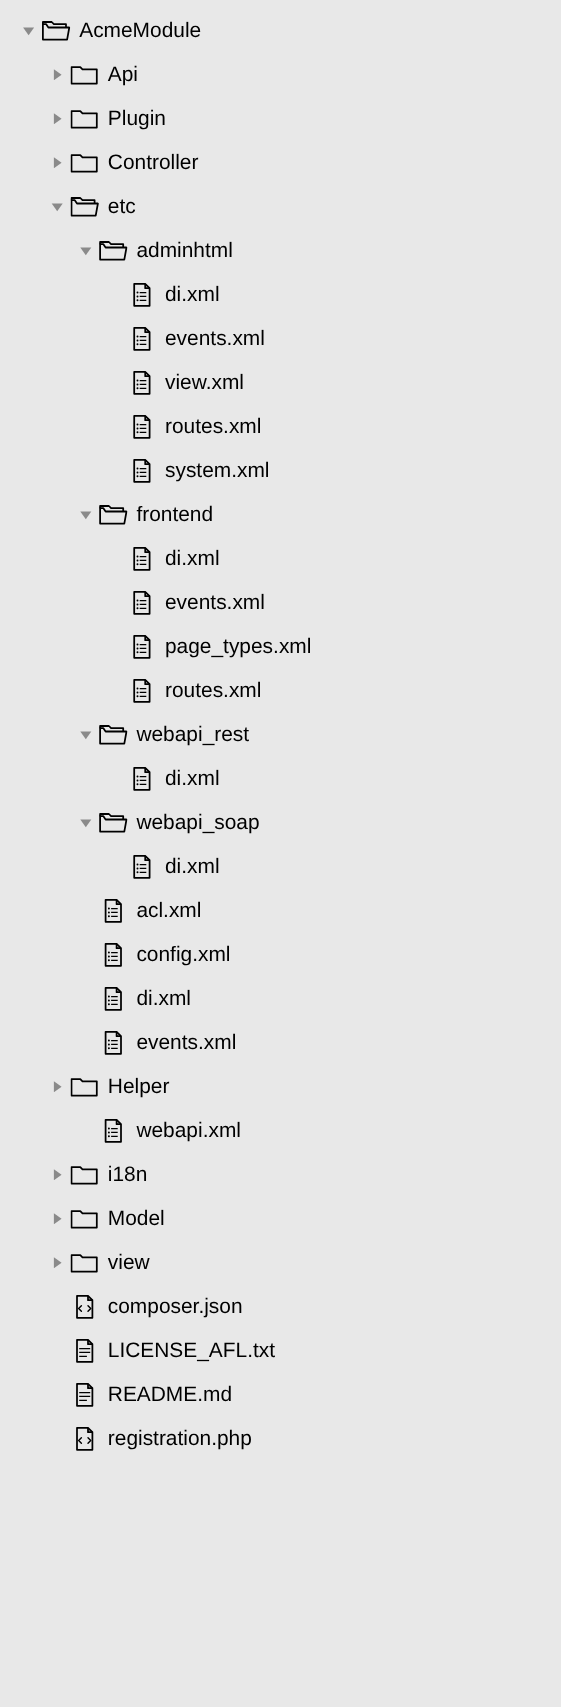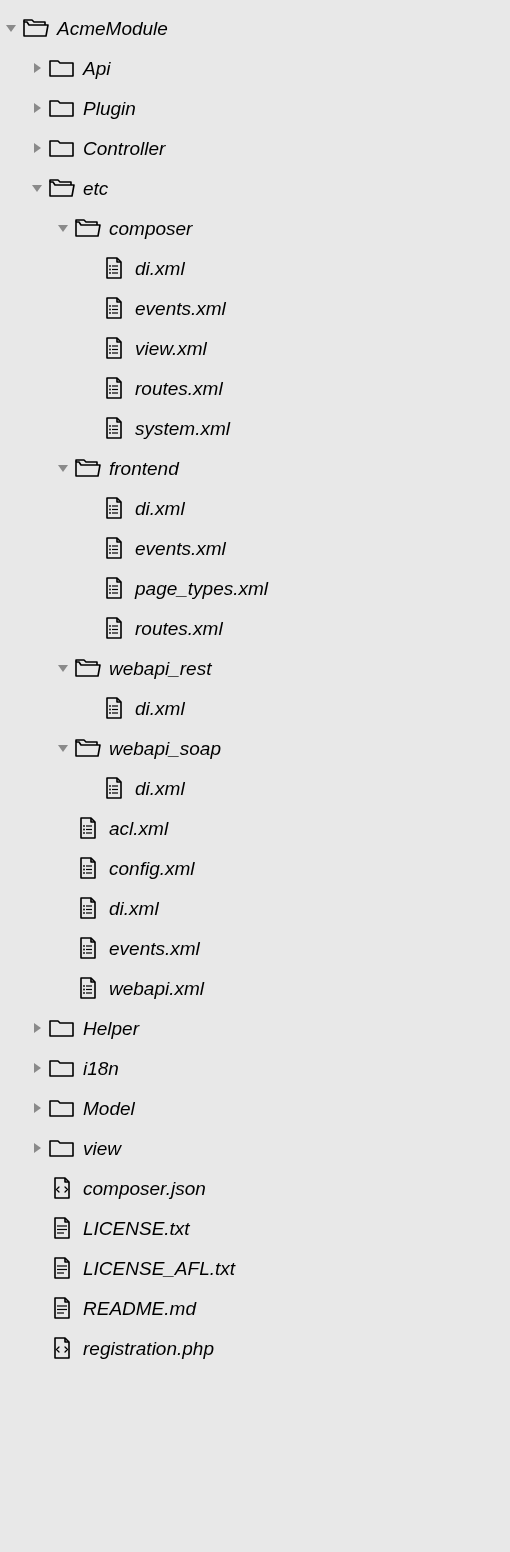--- a/index.html
+++ b/index.html
@@ -9,24 +9,23 @@
     background: #e8e8e8;
     font-family: "Lucida Grande", "Helvetica Neue", Arial, sans-serif;
     font-size: 19px;
     color: #000;
     width: 510px;
   }
   .tree-row {
     display: flex;
     align-items: center;
     height: 40px;
-    padding-left: 1px;
+    padding-left: 16px;
     white-space: nowrap;
     cursor: default;
-    font-style: italic;
   }
   .indent {
     display: inline-block;
     width: 26px;
     flex-shrink: 0;
   }
   .arrow {
     width: 20px;
     height: 20px;
     flex-shrink: 0;
@@ -136,21 +135,21 @@
         <svg width="14" height="14" viewBox="0 0 14 14">
           <polygon points="2,4 12,4 7,11" fill="#8a8a8a"></polygon>
         </svg>
       </span>
       <span class="icon">
         <svg width="26" height="20" viewBox="0 0 26 20">
           <path d="M1 4 L1 18 L23 18 L25 7 L6 7 L4 4 Z" fill="none" stroke="#000" stroke-width="1.6" stroke-linejoin="round"></path>
           <path d="M1 4 L1 2 L9 2 L11 4 L22 4 L22 7" fill="none" stroke="#000" stroke-width="1.6" stroke-linejoin="round"></path>
         </svg>
       </span>
-      <span class="label">composer</span>
+      <span class="label">adminhtml</span>
     </div>
     <div class="tree-row">
       <span class="indent"></span>
       <span class="indent"></span>
       <span class="indent"></span>
       <span class="no-arrow"></span>
       <span class="icon">
         <svg width="20" height="24" viewBox="0 0 20 24">
           <path d="M3 2 L13 2 L17 6 L17 22 L3 22 Z" fill="none" stroke="#000" stroke-width="1.6" stroke-linejoin="round"></path>
           <path d="M13 2 L13 6 L17 6" fill="none" stroke="#000" stroke-width="1.6" stroke-linejoin="round"></path>
@@ -469,49 +468,49 @@
           <circle cx="6" cy="13.5" r="0.9" fill="#000"></circle>
           <line x1="8" y1="13.5" x2="14" y2="13.5" stroke="#000" stroke-width="1.2"></line>
           <circle cx="6" cy="17" r="0.9" fill="#000"></circle>
           <line x1="8" y1="17" x2="14" y2="17" stroke="#000" stroke-width="1.2"></line>
         </svg>
       </span>
       <span class="label">events.xml</span>
     </div>
     <div class="tree-row">
       <span class="indent"></span>
+      <span class="arrow">
+        <svg width="14" height="14" viewBox="0 0 14 14">
+          <polygon points="4,2 11,7 4,12" fill="#8a8a8a"></polygon>
+        </svg>
+      </span>
+      <span class="icon">
+        <svg width="26" height="20" viewBox="0 0 26 20">
+          <path d="M1 3 L9 3 L11 5 L24 5 L24 18 L1 18 Z" fill="none" stroke="#000" stroke-width="1.6" stroke-linejoin="round"></path>
+        </svg>
+      </span>
+      <span class="label">Helper</span>
+    </div>
+    <div class="tree-row">
+      <span class="indent"></span>
       <span class="indent"></span>
       <span class="no-arrow"></span>
       <span class="icon">
         <svg width="20" height="24" viewBox="0 0 20 24">
           <path d="M3 2 L13 2 L17 6 L17 22 L3 22 Z" fill="none" stroke="#000" stroke-width="1.6" stroke-linejoin="round"></path>
           <path d="M13 2 L13 6 L17 6" fill="none" stroke="#000" stroke-width="1.6" stroke-linejoin="round"></path>
           <circle cx="6" cy="10" r="0.9" fill="#000"></circle>
           <line x1="8" y1="10" x2="14" y2="10" stroke="#000" stroke-width="1.2"></line>
           <circle cx="6" cy="13.5" r="0.9" fill="#000"></circle>
           <line x1="8" y1="13.5" x2="14" y2="13.5" stroke="#000" stroke-width="1.2"></line>
           <circle cx="6" cy="17" r="0.9" fill="#000"></circle>
           <line x1="8" y1="17" x2="14" y2="17" stroke="#000" stroke-width="1.2"></line>
         </svg>
       </span>
       <span class="label">webapi.xml</span>
-    </div>
-    <div class="tree-row">
-      <span class="indent"></span>
-      <span class="arrow">
-        <svg width="14" height="14" viewBox="0 0 14 14">
-          <polygon points="4,2 11,7 4,12" fill="#8a8a8a"></polygon>
-        </svg>
-      </span>
-      <span class="icon">
-        <svg width="26" height="20" viewBox="0 0 26 20">
-          <path d="M1 3 L9 3 L11 5 L24 5 L24 18 L1 18 Z" fill="none" stroke="#000" stroke-width="1.6" stroke-linejoin="round"></path>
-        </svg>
-      </span>
-      <span class="label">Helper</span>
     </div>
     <div class="tree-row">
       <span class="indent"></span>
       <span class="arrow">
         <svg width="14" height="14" viewBox="0 0 14 14">
           <polygon points="4,2 11,7 4,12" fill="#8a8a8a"></polygon>
         </svg>
       </span>
       <span class="icon">
         <svg width="26" height="20" viewBox="0 0 26 20">
@@ -566,48 +565,34 @@
       <span class="no-arrow"></span>
       <span class="icon">
         <svg width="20" height="24" viewBox="0 0 20 24">
           <path d="M3 2 L13 2 L17 6 L17 22 L3 22 Z" fill="none" stroke="#000" stroke-width="1.6" stroke-linejoin="round"></path>
           <path d="M13 2 L13 6 L17 6" fill="none" stroke="#000" stroke-width="1.6" stroke-linejoin="round"></path>
           <line x1="5" y1="10" x2="15" y2="10" stroke="#000" stroke-width="1.2"></line>
           <line x1="5" y1="13.5" x2="15" y2="13.5" stroke="#000" stroke-width="1.2"></line>
           <line x1="5" y1="17" x2="12" y2="17" stroke="#000" stroke-width="1.2"></line>
         </svg>
       </span>
-      <span class="label">LICENSE.txt</span>
+      <span class="label">LICENSE_AFL.txt</span>
     </div>
     <div class="tree-row">
       <span class="indent"></span>
       <span class="no-arrow"></span>
       <span class="icon">
         <svg width="20" height="24" viewBox="0 0 20 24">
           <path d="M3 2 L13 2 L17 6 L17 22 L3 22 Z" fill="none" stroke="#000" stroke-width="1.6" stroke-linejoin="round"></path>
           <path d="M13 2 L13 6 L17 6" fill="none" stroke="#000" stroke-width="1.6" stroke-linejoin="round"></path>
           <line x1="5" y1="10" x2="15" y2="10" stroke="#000" stroke-width="1.2"></line>
           <line x1="5" y1="13.5" x2="15" y2="13.5" stroke="#000" stroke-width="1.2"></line>
           <line x1="5" y1="17" x2="12" y2="17" stroke="#000" stroke-width="1.2"></line>
         </svg>
       </span>
-      <span class="label">LICENSE_AFL.txt</span>
-    </div>
-    <div class="tree-row">
-      <span class="indent"></span>
-      <span class="no-arrow"></span>
-      <span class="icon">
-        <svg width="20" height="24" viewBox="0 0 20 24">
-          <path d="M3 2 L13 2 L17 6 L17 22 L3 22 Z" fill="none" stroke="#000" stroke-width="1.6" stroke-linejoin="round"></path>
-          <path d="M13 2 L13 6 L17 6" fill="none" stroke="#000" stroke-width="1.6" stroke-linejoin="round"></path>
-          <line x1="5" y1="10" x2="15" y2="10" stroke="#000" stroke-width="1.2"></line>
-          <line x1="5" y1="13.5" x2="15" y2="13.5" stroke="#000" stroke-width="1.2"></line>
-          <line x1="5" y1="17" x2="12" y2="17" stroke="#000" stroke-width="1.2"></line>
-        </svg>
-      </span>
       <span class="label">README.md</span>
     </div>
     <div class="tree-row">
       <span class="indent"></span>
       <span class="no-arrow"></span>
       <span class="icon">
         <svg width="20" height="24" viewBox="0 0 20 24">
           <path d="M3 2 L13 2 L17 6 L17 22 L3 22 Z" fill="none" stroke="#000" stroke-width="1.6" stroke-linejoin="round"></path>
           <path d="M13 2 L13 6 L17 6" fill="none" stroke="#000" stroke-width="1.6" stroke-linejoin="round"></path>
           <polyline points="7,11 4.5,13.5 7,16" fill="none" stroke="#000" stroke-width="1.3" stroke-linecap="round" stroke-linejoin="round"></polyline>

